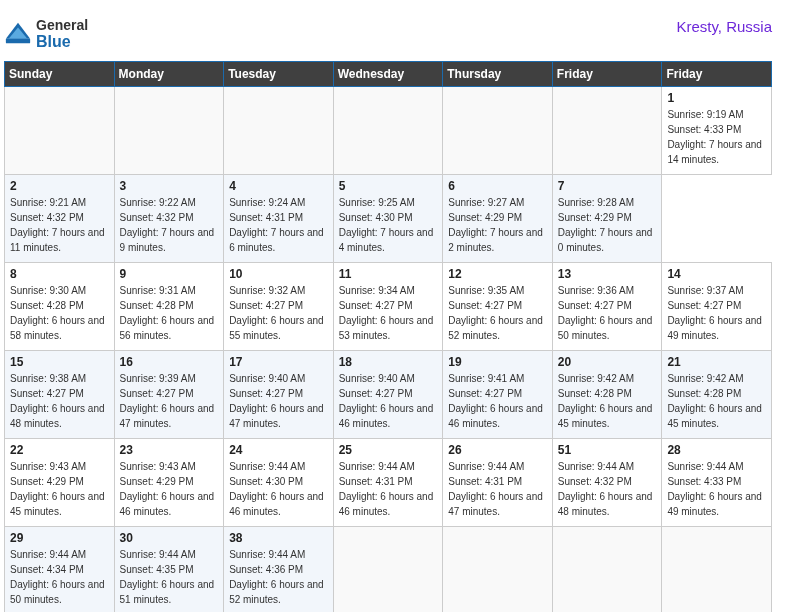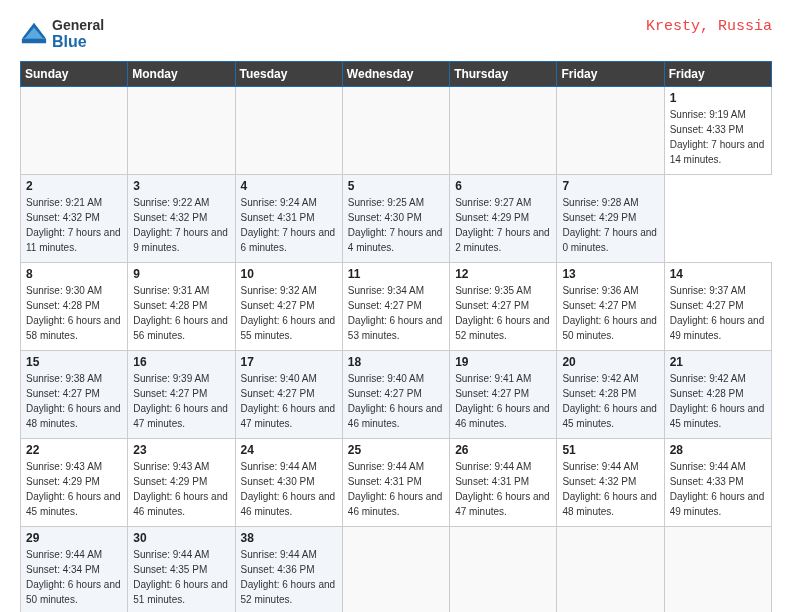--- a/index.html
+++ b/index.html
@@ -6,21 +6,21 @@
     body {
       font-family: Arial, sans-serif;
       background: #fff;
       width: 792px;
       height: 612px;
       overflow: hidden;
     }
     .page {
       width: 792px;
       height: 612px;
-      padding: 18px 20px 10px 20px;
+      padding: 18px 20px 10px 4px;
       display: flex;
       flex-direction: column;
     }
     .header {
       display: flex;
       justify-content: space-between;
       align-items: flex-start;
       margin-bottom: 10px;
     }
     .logo {
@@ -51,22 +51,21 @@
       text-align: right;
     }
     .title-month {
       font-size: 32px;
       font-weight: bold;
       color: #222;
       line-height: 1.1;
     }
     .title-location {
       font-size: 15px;
-      color: #ef4444;
-      font-family: Liberation Mono, monospace;
+      color: #6d28d9;
     }
     .calendar {
       flex: 1;
       border-collapse: collapse;
       width: 100%;
       table-layout: fixed;
     }
     .calendar th {
       background: #404040;
       color: #fff;

